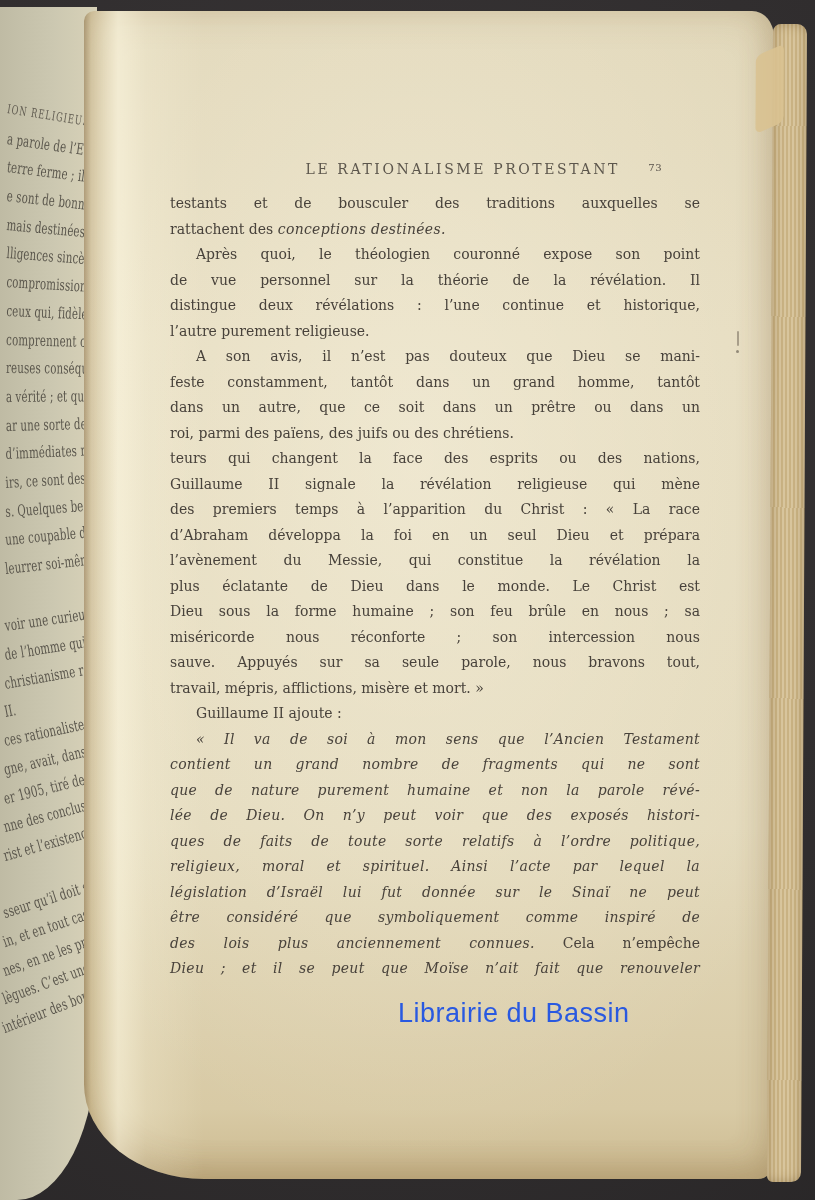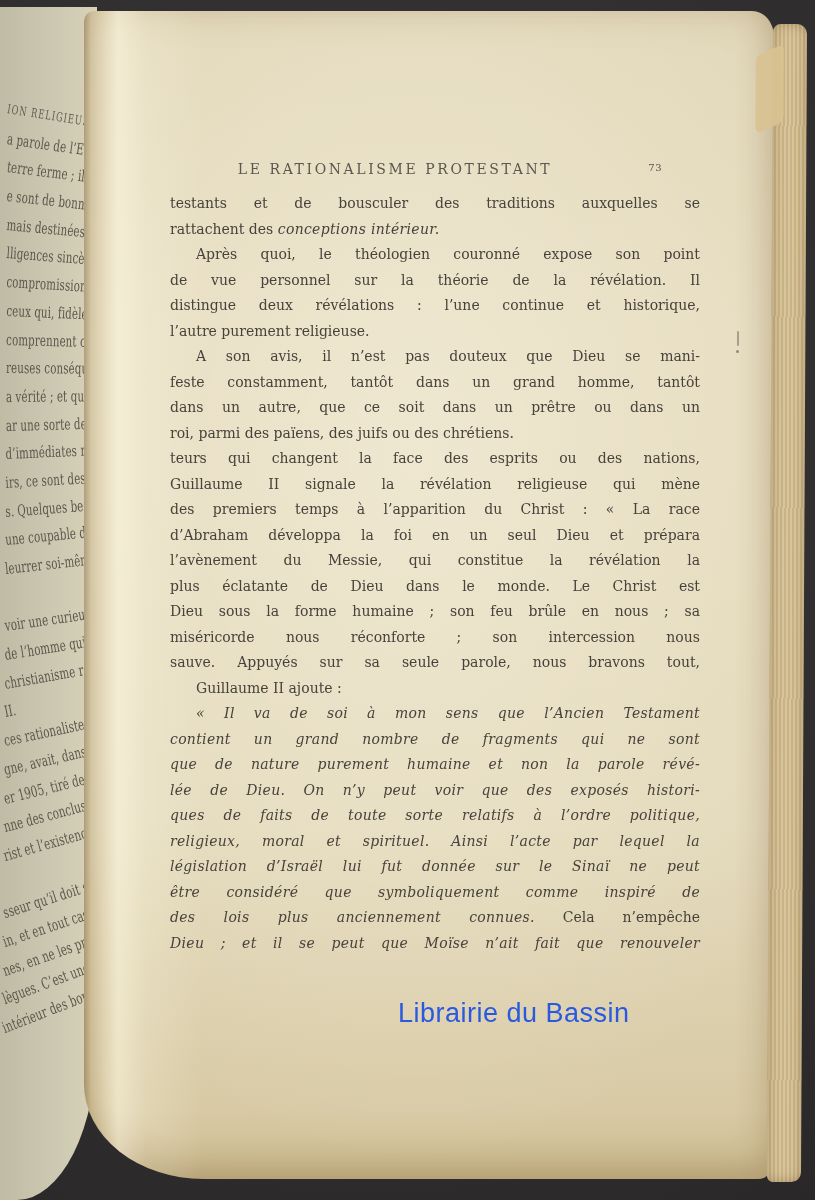--- a/index.html
+++ b/index.html
@@ -35,21 +35,21 @@
   }
   .gutter-shade {
     position: absolute; left: 0; top: 0; bottom: 0; width: 125px; pointer-events: none;
     background: linear-gradient(90deg,
       rgba(110,82,40,.38) 0px, rgba(190,168,120,.28) 7px,
       rgba(255,250,228,.55) 34px, rgba(255,250,228,.22) 62px, rgba(255,250,228,0) 120px);
   }
   .page-inner { position: absolute; left: 86px; top: 150px; width: 530px; }
 
   .running-head {
-    position: relative; height: 24px; padding-right: 80px; text-align: center;
+    position: relative; height: 24px; padding-right: 80px; text-align: right;
     font-size: 14px; letter-spacing: 2.6px; color: #5c564c; white-space: nowrap;
   }
   .page-number {
     position: absolute; right: 38px; top: 1px;
     font-size: 10px; letter-spacing: .5px; color: #57514a;
   }
 
   .text-block { margin-top: 6px; font-size: 14px; line-height: 25.5px; color: var(--ink, #48423b); }
   .line { height: 25.5px; text-align: left; white-space: normal; }
   .line.just { text-align: justify; text-align-last: justify; }
@@ -131,38 +131,39 @@
 
   <div class="main-page">
     <div class="gutter-shade"></div>
     <div class="page-inner">
       <div class="running-head">
         <span>LE RATIONALISME PROTESTANT</span>
         <span class="page-number">73</span>
       </div>
       <div class="text-block" id="text-block">
           <div class="line just"><span>testants et de bousculer des traditions auxquelles se</span></div>
-          <div class="line"><span>rattachent des </span><span class="it">conceptions intérieur.</span></div>
+          <div class="line"><span>rattachent des </span><span class="it">conceptions destinées.</span></div>
           <div class="line just ind"><span>Après quoi, le théologien couronné expose son point</span></div>
           <div class="line just"><span>de vue personnel sur la théorie de la révélation. Il</span></div>
           <div class="line just"><span>distingue deux révélations : l’une continue et historique,</span></div>
           <div class="line"><span>l’autre purement religieuse.</span></div>
           <div class="line just ind"><span>A son avis, il n’est pas douteux que Dieu se mani-</span></div>
           <div class="line just"><span>feste constamment, tantôt dans un grand homme, tantôt</span></div>
           <div class="line just"><span>dans un autre, que ce soit dans un prêtre ou dans un</span></div>
           <div class="line"><span>roi, parmi des païens, des juifs ou des chrétiens.</span></div>
           <div class="line just"><span>teurs qui changent la face des esprits ou des nations,</span></div>
           <div class="line just"><span>Guillaume II signale la révélation religieuse qui mène</span></div>
           <div class="line just"><span>des premiers temps à l’apparition du Christ : « La race</span></div>
           <div class="line just"><span>d’Abraham développa la foi en un seul Dieu et prépara</span></div>
           <div class="line just"><span>l’avènement du Messie, qui constitue la révélation la</span></div>
           <div class="line just"><span>plus éclatante de Dieu dans le monde. Le Christ est</span></div>
           <div class="line just"><span>Dieu sous la forme humaine ; son feu brûle en nous ; sa</span></div>
           <div class="line just"><span>miséricorde nous réconforte ; son intercession nous</span></div>
           <div class="line just"><span>sauve. Appuyés sur sa seule parole, nous bravons tout,</span></div>
+          <div class="line"><span>travail, mépris, afflictions, misère et mort. »</span></div>
           <div class="line ind"><span>Guillaume II ajoute :</span></div>
           <div class="line just ind"><span class="it">« Il va de soi à mon sens que l’Ancien Testament</span></div>
           <div class="line just"><span class="it">contient un grand nombre de fragments qui ne sont</span></div>
           <div class="line just"><span class="it">que de nature purement humaine et non la parole révé-</span></div>
           <div class="line just"><span class="it">lée de Dieu. On n’y peut voir que des exposés histori-</span></div>
           <div class="line just"><span class="it">ques de faits de toute sorte relatifs à l’ordre politique,</span></div>
           <div class="line just"><span class="it">religieux, moral et spirituel. Ainsi l’acte par lequel la</span></div>
           <div class="line just"><span class="it">législation d’Israël lui fut donnée sur le Sinaï ne peut</span></div>
           <div class="line just"><span class="it">être considéré que symboliquement comme inspiré de</span></div>
           <div class="line just"><span class="it">des lois plus anciennement connues.</span><span> Cela n’empêche</span></div>

